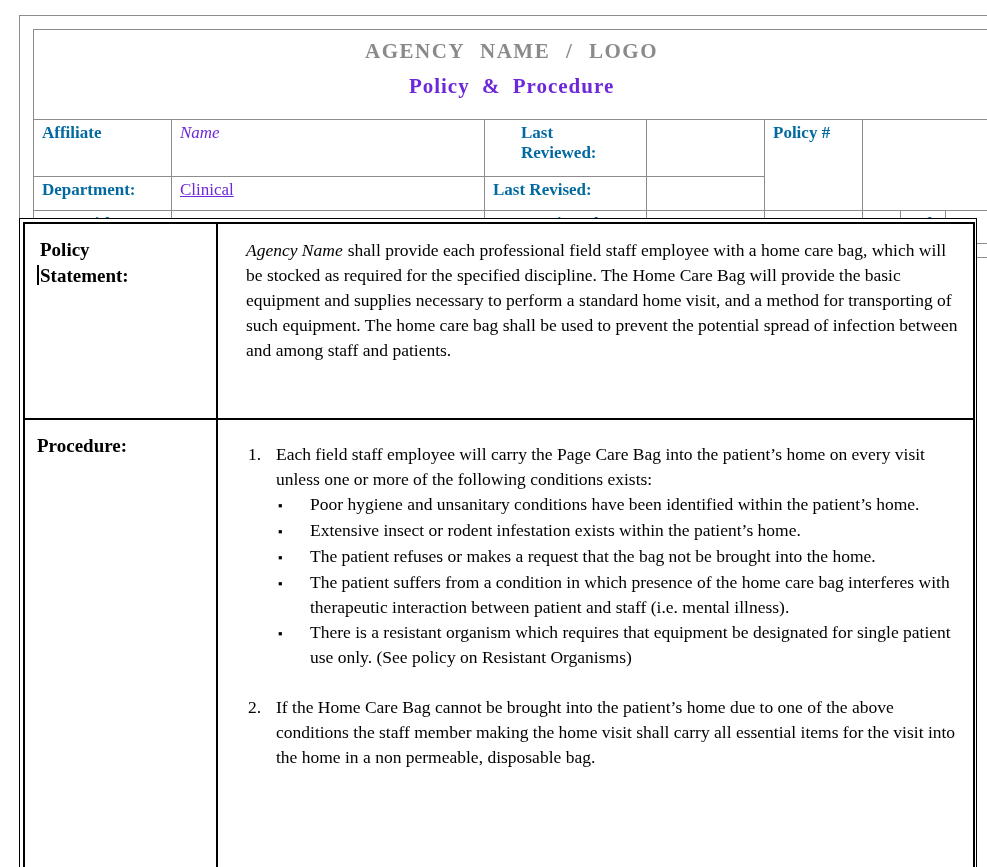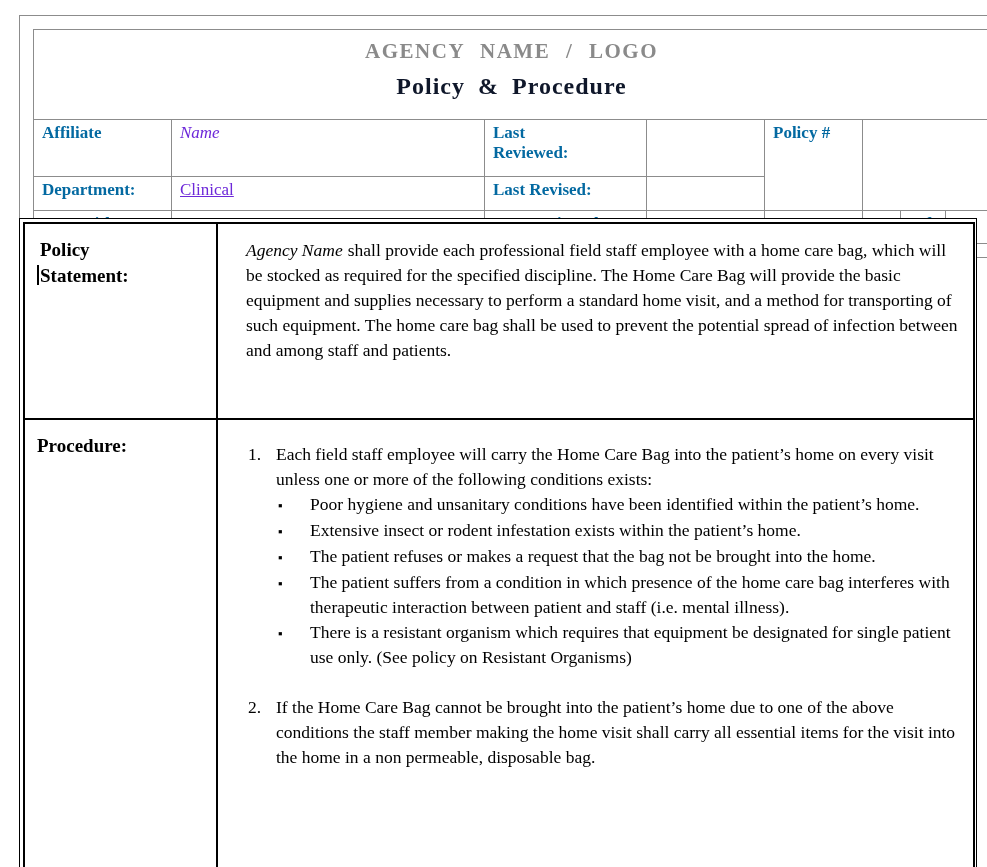--- a/index.html
+++ b/index.html
@@ -31,28 +31,28 @@
     font-size: 17px;
     overflow: hidden;
     white-space: normal;
   }
   td.title-cell { text-align: center; height: 84px; padding-top: 10px; }
   .agency-title {
     font-size: 21px; font-weight: bold; color: #8a8a8a;
     letter-spacing: 1.5px; word-spacing: 9px; line-height: 36px;
   }
   .subtitle {
-    font-size: 24px; font-weight: bold; color: #0f172a;
+    font-size: 21px; font-weight: bold; color: #6d28d9;
     letter-spacing: 1px; word-spacing: 6px; line-height: 34px;
   }
   .hlabel { font-weight: bold; color: #0369a1; }
   .hvalue { color: #6d28d9; }
   .hvalue.u { text-decoration: underline; }
   .hvalue.i { font-style: italic; }
-  .wrap-narrow { display: inline-block; max-width: 84px; }
+  .wrap-narrow { display: inline-block; max-width: 84px; margin-left: 28px; }
   tr.hrow1 td { height: 51px; }
   tr.hrow2 td { height: 28px; }
   tr.hrow3 td { height: 27px; text-align: center; }
   td.center { text-align: center; padding-left: 2px; padding-right: 2px; }
 
   
   .main-wrap {
     position: absolute; left: 19px; top: 218px;
     width: 950px; height: 649px;
     border: 1px solid #000;
@@ -199,21 +199,21 @@
         </td>
       </tr>
       <tr>
         <td class="label-cell">
           <span class="section-label">Procedure:</span>
         </td>
         <td class="content-cell procedure-cell">
 
           <div class="num-item">
             <span class="num">1.</span>
-            <span class="item-text">Each field staff employee will carry the Home Care Bag into the patient’s home on every visit unless one or more of the following conditions exists:</span>
+            <span class="item-text">Each field staff employee will carry the Page Care Bag into the patient’s home on every visit unless one or more of the following conditions exists:</span>
           </div>
 
           <div class="bullet-list">
             <div class="bullet-item">
               <span class="marker">▪</span>
               <span class="bullet-text">Poor hygiene and unsanitary conditions have been identified within the patient’s home.</span>
             </div>
             <div class="bullet-item">
               <span class="marker">▪</span>
               <span class="bullet-text">Extensive insect or rodent infestation exists within the patient’s home.</span>

